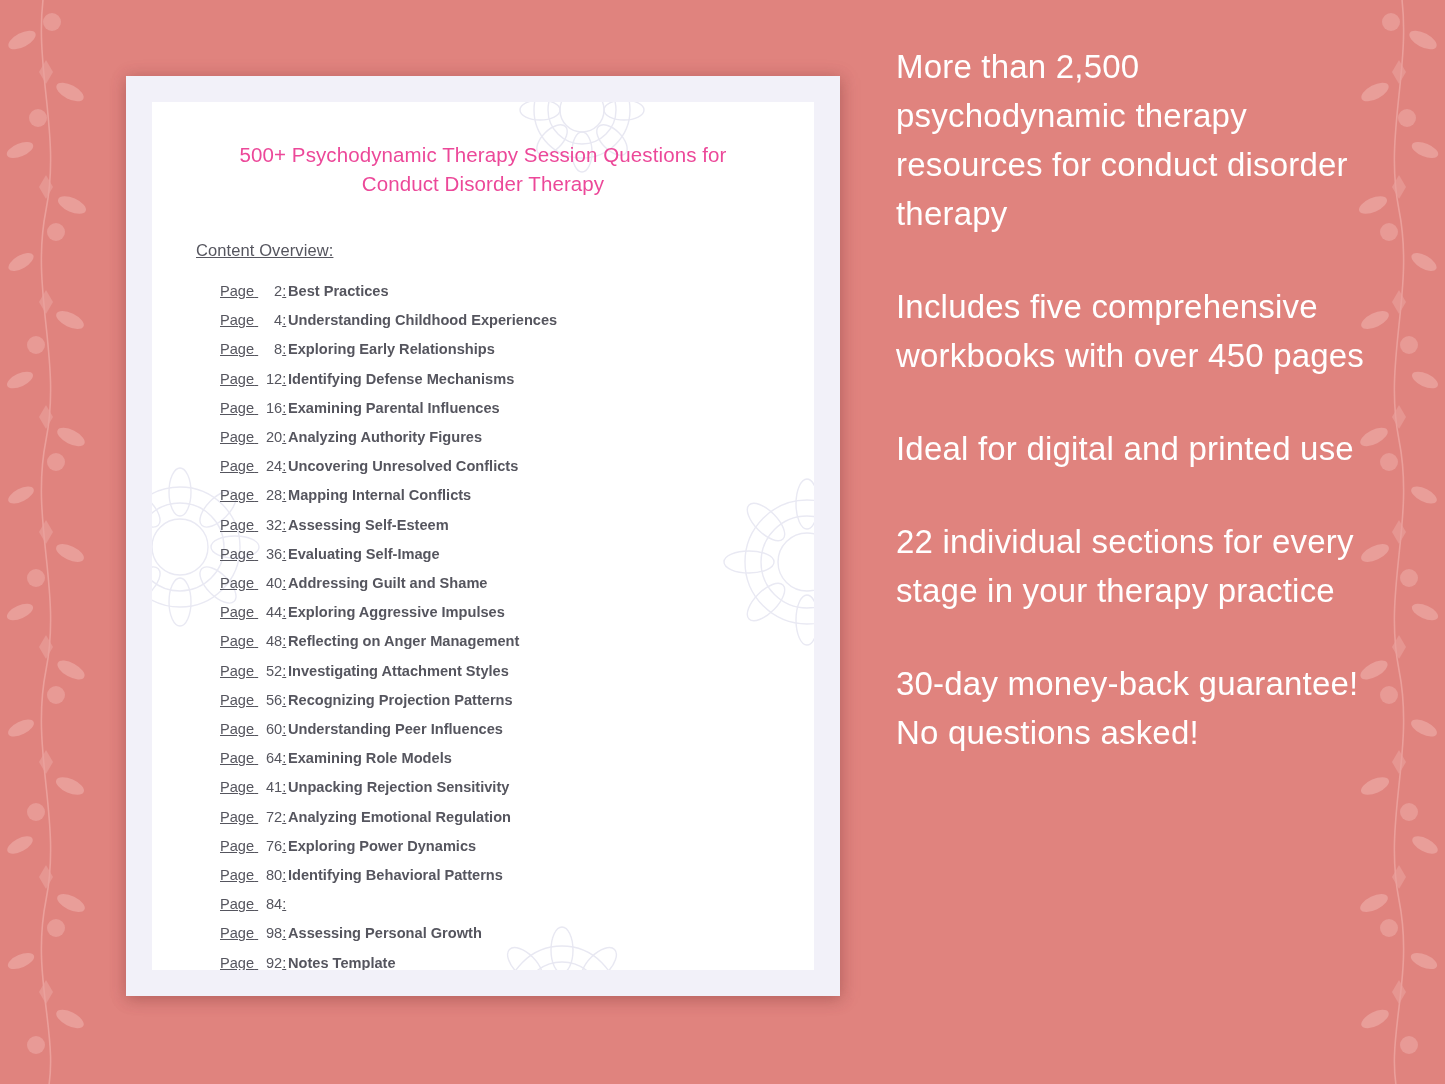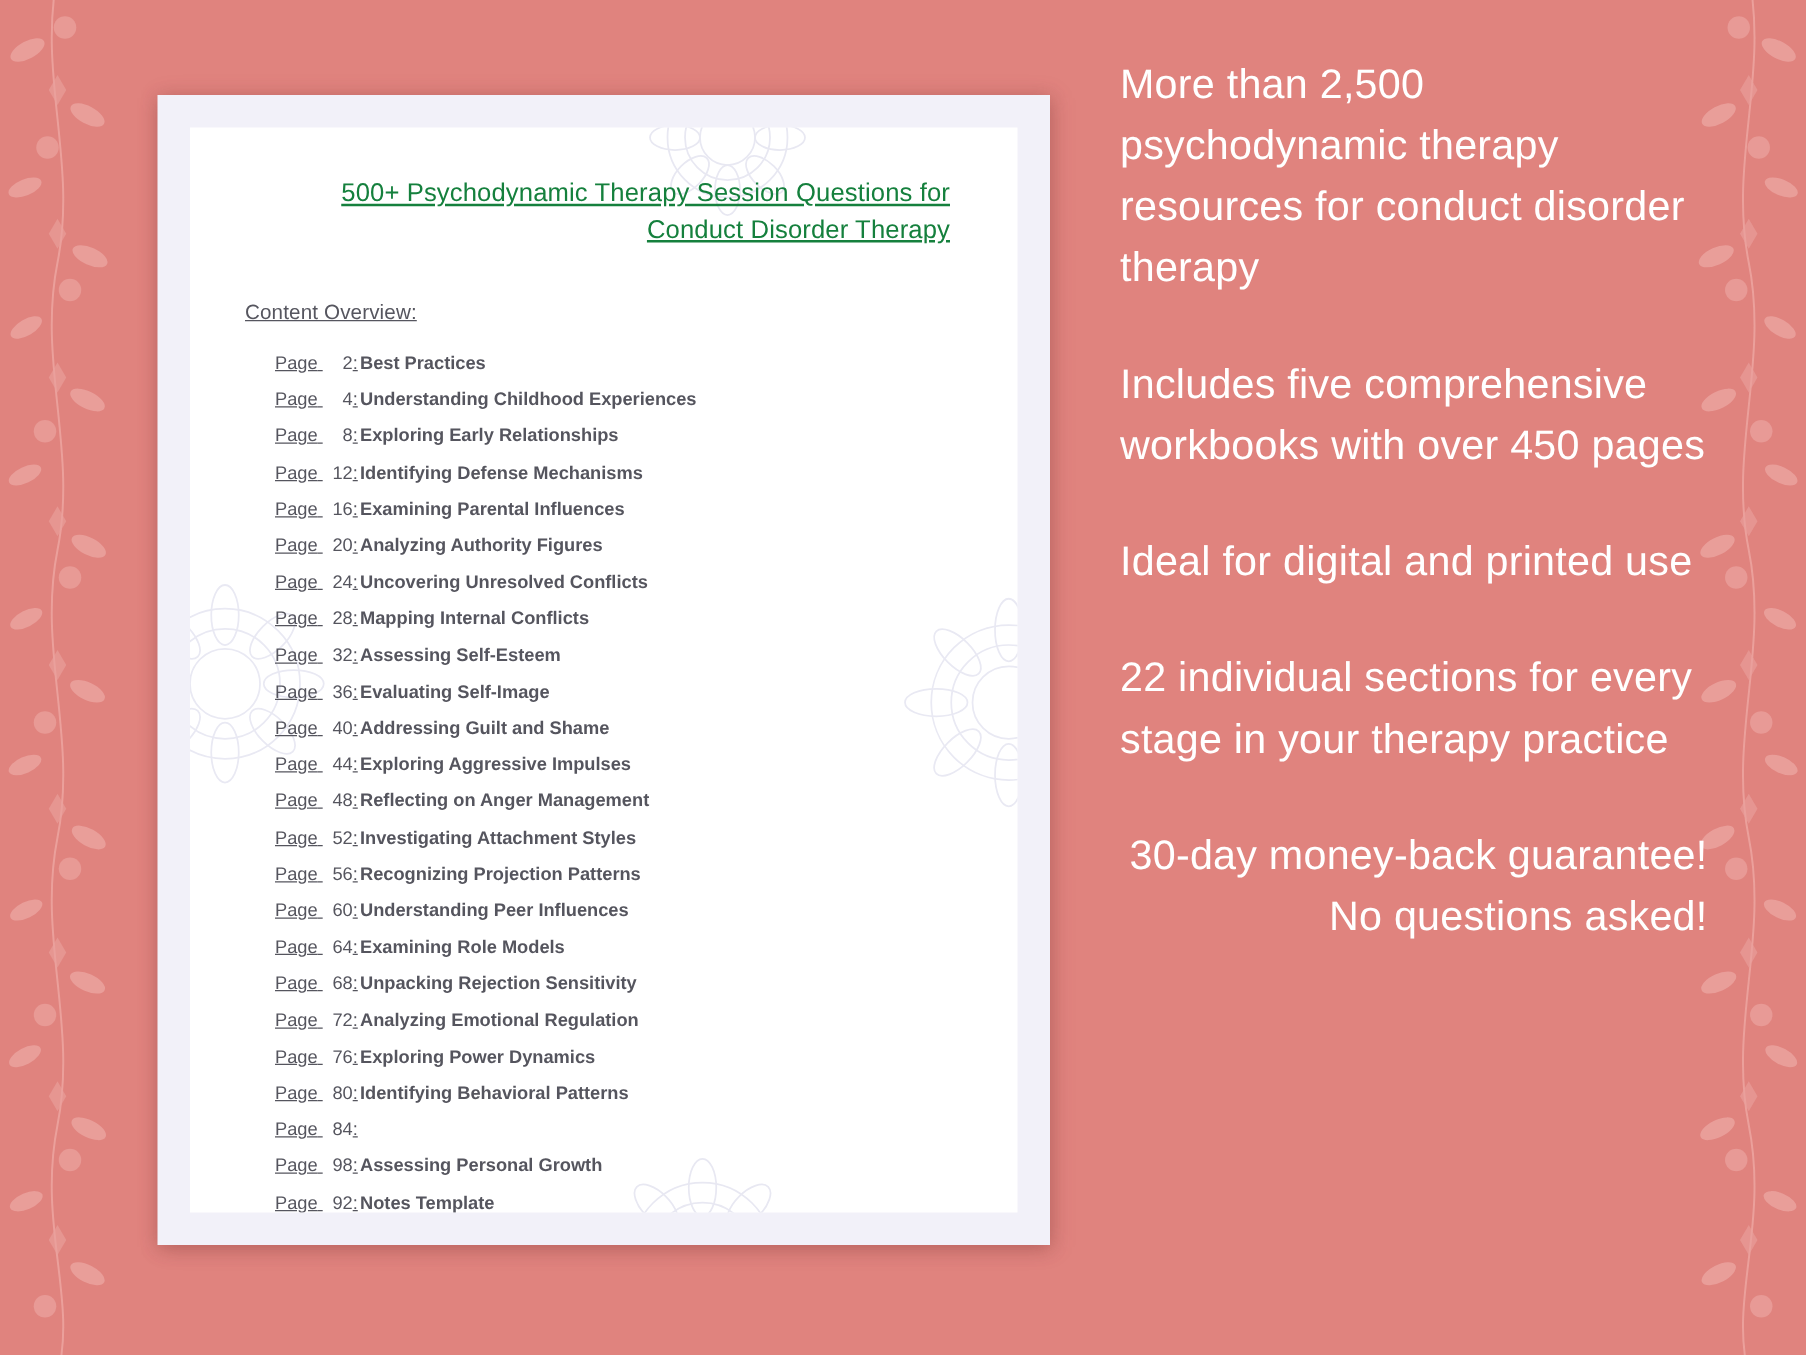--- a/index.html
+++ b/index.html
@@ -64,26 +64,25 @@
     pointer-events: none;
   }
   .doc-content {
     position: relative;
     padding: 38px 44px 0 44px;
     z-index: 2;
   }
   .doc-title {
     font-size: 20.5px;
     line-height: 29px;
-    color: #15803d;
-    text-align: right;
+    color: #ec4899;
+    text-align: center;
     font-weight: 400;
     margin: 0 10px 0 10px;
     letter-spacing: 0.1px;
-    text-decoration: underline;
   }
   .content-overview {
     margin-top: 43px;
     font-size: 16.5px;
     color: #56565f;
     letter-spacing: 0.1px;
     text-decoration: underline;
   }
   .toc {
     margin-top: 17px;
@@ -117,21 +116,21 @@
     width: 470px;
     color: #ffffff;
   }
   .copy p {
     margin: 2px 0 44px 0;
     font-size: 33px;
     line-height: 49px;
     font-weight: 400;
     letter-spacing: 0.2px;
   }
-  .copy p:last-child { margin-bottom: 0; text-align: right; }
+  .copy p:last-child { margin-bottom: 0; }
 </style>
 </head>
 <body>
 
 <div class="floral-band left">
   <svg width="92" height="1084" viewBox="0 0 92 1084" xmlns="http://www.w3.org/2000/svg" aria-hidden="true">
     <g fill="none" stroke="#eba19d" stroke-width="1.6" opacity="0.95">
       <path d="M46 -20 C 30 60, 62 130, 46 210 C 30 290, 62 360, 46 440 C 30 520, 62 590, 46 670 C 30 750, 62 820, 46 900 C 30 980, 62 1040, 46 1100"></path>
     </g>
     <g fill="#eaa19d" opacity="0.9">
@@ -370,21 +369,21 @@
           </div>
         <div class="toc-row">
             <span class="toc-page"><span>Page</span>&nbsp;<span class="num">60</span>:</span>
             <span class="toc-label">Understanding Peer Influences</span>
           </div>
         <div class="toc-row">
             <span class="toc-page"><span>Page</span>&nbsp;<span class="num">64</span>:</span>
             <span class="toc-label">Examining Role Models</span>
           </div>
         <div class="toc-row">
-            <span class="toc-page"><span>Page</span>&nbsp;<span class="num">68</span>:</span>
+            <span class="toc-page"><span>Page</span>&nbsp;<span class="num">41</span>:</span>
             <span class="toc-label">Unpacking Rejection Sensitivity</span>
           </div>
         <div class="toc-row">
             <span class="toc-page"><span>Page</span>&nbsp;<span class="num">72</span>:</span>
             <span class="toc-label">Analyzing Emotional Regulation</span>
           </div>
         <div class="toc-row">
             <span class="toc-page"><span>Page</span>&nbsp;<span class="num">76</span>:</span>
             <span class="toc-label">Exploring Power Dynamics</span>
           </div>

